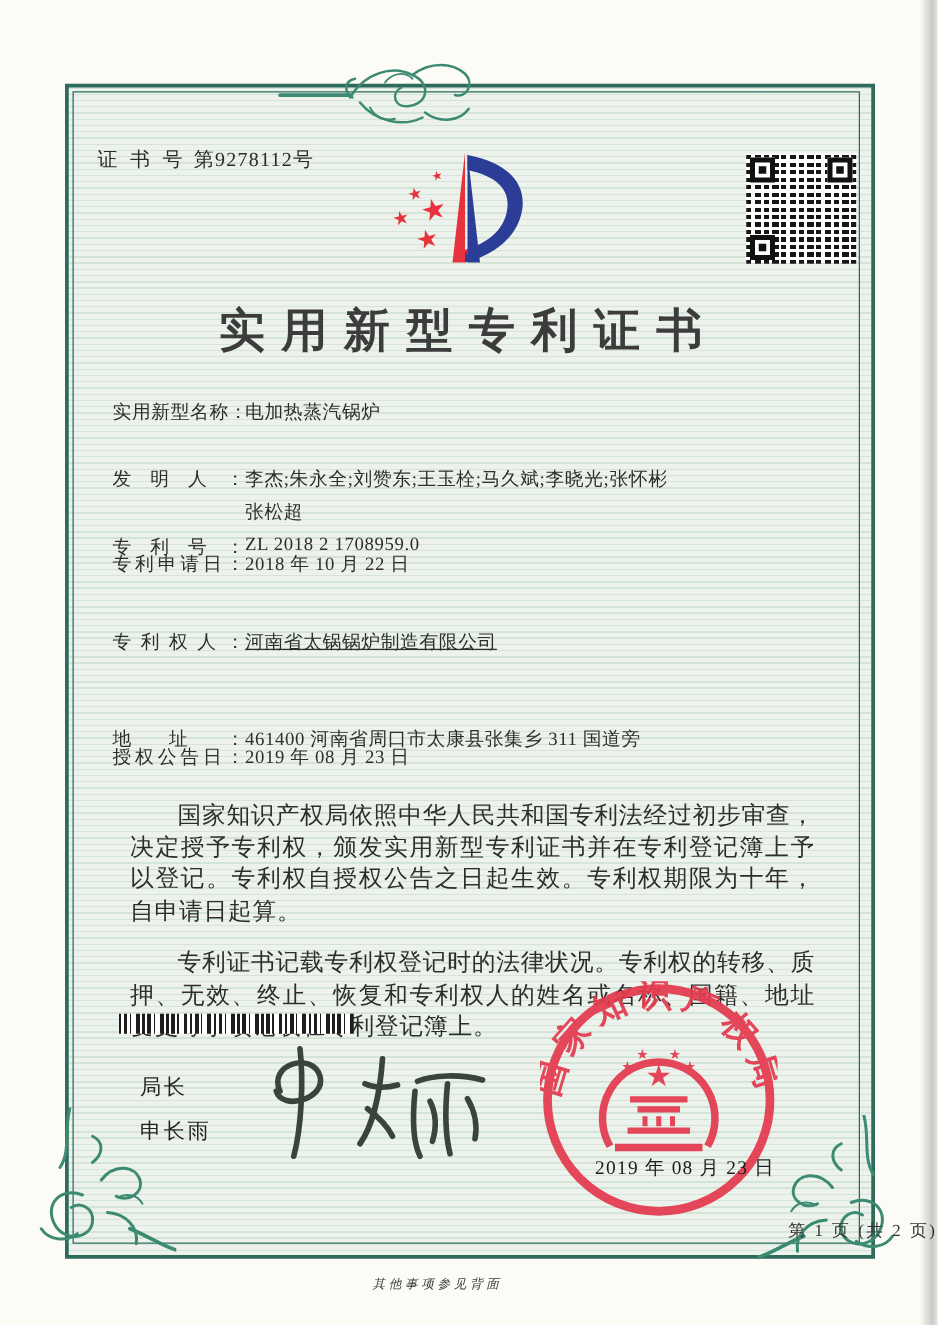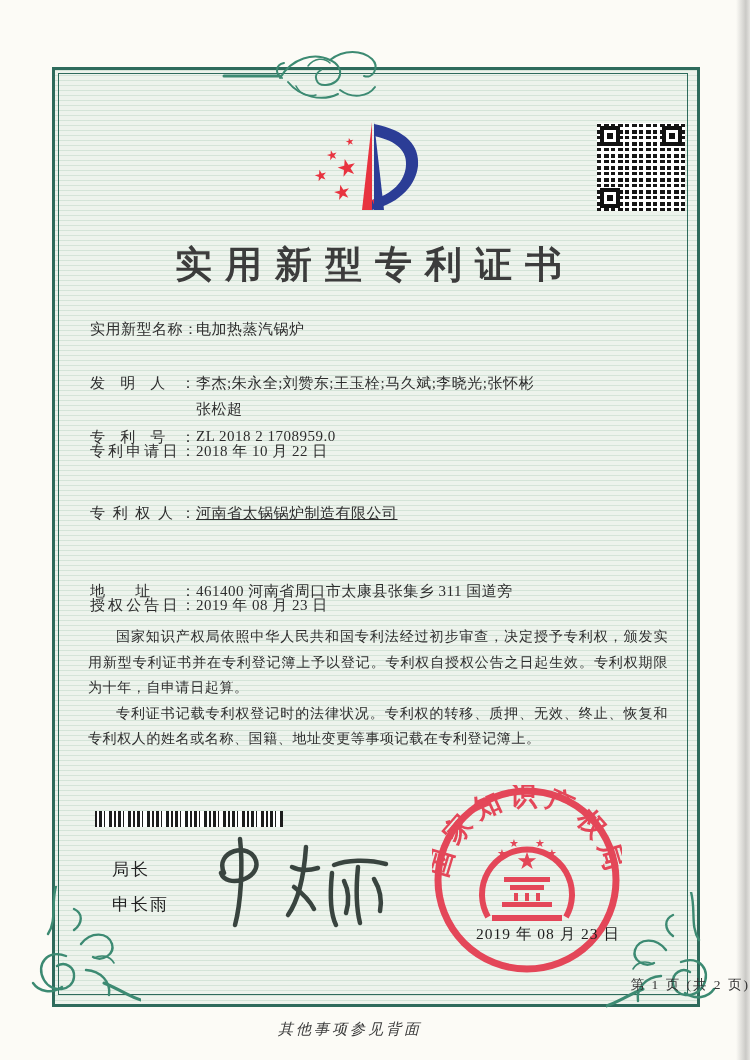--- a/index.html
+++ b/index.html
@@ -39,36 +39,36 @@
   .title{position:absolute;left:0;top:240px;width:750px;text-align:center;
     font-size:37px;font-weight:600;letter-spacing:13px;color:#3c3c3c;}
   .row{position:absolute;left:90px;font-size:15px;color:#2d2d2d;white-space:nowrap;}
   .row .label{display:inline-block;width:106px;text-align:justify;text-align-last:justify;
     white-space:nowrap;letter-spacing:.5px;vertical-align:top;color:#2d2d2d;}
   .row .value{letter-spacing:.5px;}
   .cont-line{position:absolute;left:196px;font-size:15px;letter-spacing:.5px;}
   .pair2{position:absolute;left:328px;top:0;}
   .pair2 .label2{letter-spacing:1.5px;}
   .body-text{position:absolute;left:88px;top:624px;width:580px;}
-  .body-text p{margin:0;font-size:14px;line-height:25.5px;text-indent:2em;
+  .body-text p{margin:16px;font-size:19px;line-height:25.5px;text-indent:2em;
     text-align:justify;letter-spacing:.6px;color:#2d2d2d;}
   .barcode{position:absolute;left:95px;top:811px;width:188px;height:16px;
     background:repeating-linear-gradient(90deg,#1d1d1d 0 2px,#fff 2px 4px,#1d1d1d 4px 7px,#fff 7px 9px,#1d1d1d 9px 10px,#fff 10px 14px,#1d1d1d 14px 17px,#fff 17px 19px);}
   .director-title{position:absolute;left:112px;top:858px;font-size:17px;letter-spacing:2px;
     font-family:"Liberation Sans","DejaVu Sans",sans-serif;color:#222;}
   .director-name{position:absolute;left:112px;top:893px;font-size:17px;letter-spacing:2px;
     font-family:Liberation Serif, serif;color:#222;}
   .signature{position:absolute;left:196px;top:833px;width:208px;height:106px;}
   .seal{position:absolute;left:432px;top:785px;width:190px;height:190px;opacity:.93;}
   .seal-date{position:absolute;left:448px;top:924px;width:200px;text-align:center;
     font-size:15.5px;letter-spacing:1px;color:#1e1e1e;z-index:4;}
   .page-info{position:absolute;left:0;top:976px;width:750px;text-align:right;
     font-size:13.5px;letter-spacing:2px;color:#333;}
   .back-note{position:absolute;left:0;top:1020px;width:700px;text-align:center;
-    font-size:15px;font-style:italic;letter-spacing:3px;color:#3a3a3a;}
+    font-size:10px;font-style:italic;letter-spacing:3px;color:#3a3a3a;}
 </style>
 </head>
 <body>
 
 <div class="scan-edge"></div>
 
 <div class="frame-outer">
   <div class="frame-inner"></div>
 </div>
 
@@ -106,20 +106,23 @@
     <path d="M55 58 c 10 -13 27 -12 31 0 c 3 10 -9 18 -19 13"></path>
     <path d="M60 84 c 15 1 25 12 23 25"></path>
     <path d="M36 101 c -10 7 -23 5 -29 -4"></path>
     <path d="M78 97 C 95 104 104 111 115 114" stroke-width="3"></path>
     <path d="M68 72 c 8 -4 16 -2 20 5" stroke-width="1.6"></path>
   </svg>
 </div>
 
 <div class="content">
 
+  <div class="cert-no">
+    <span>证 书 号</span><span class="num">第9278112号</span>
+  </div>
 
   <div class="logo">
     <svg width="140" height="112" viewBox="0 0 140 112">
       <path d="M66 100 C 96 92 110 74 112 56 C 114 36 100 20 68 14 L 68 26 C 92 31 101 42 100 55 C 99 72 86 84 66 90 Z" fill="#2b3d96"></path>
       <path d="M66 90 L 74 88 L 70 99 Z" fill="#e8333f"></path>
       <polygon points="66,12 56,100 66,100" fill="#e8333f"></polygon>
       <polygon points="68,12 68,100 78,100" fill="#2b3d96"></polygon>
     </svg>
     <span class="star" style="left:44px;top:32px;font-size:10px;">★</span>
     <span class="star" style="left:26px;top:45px;font-size:13px;">★</span>

